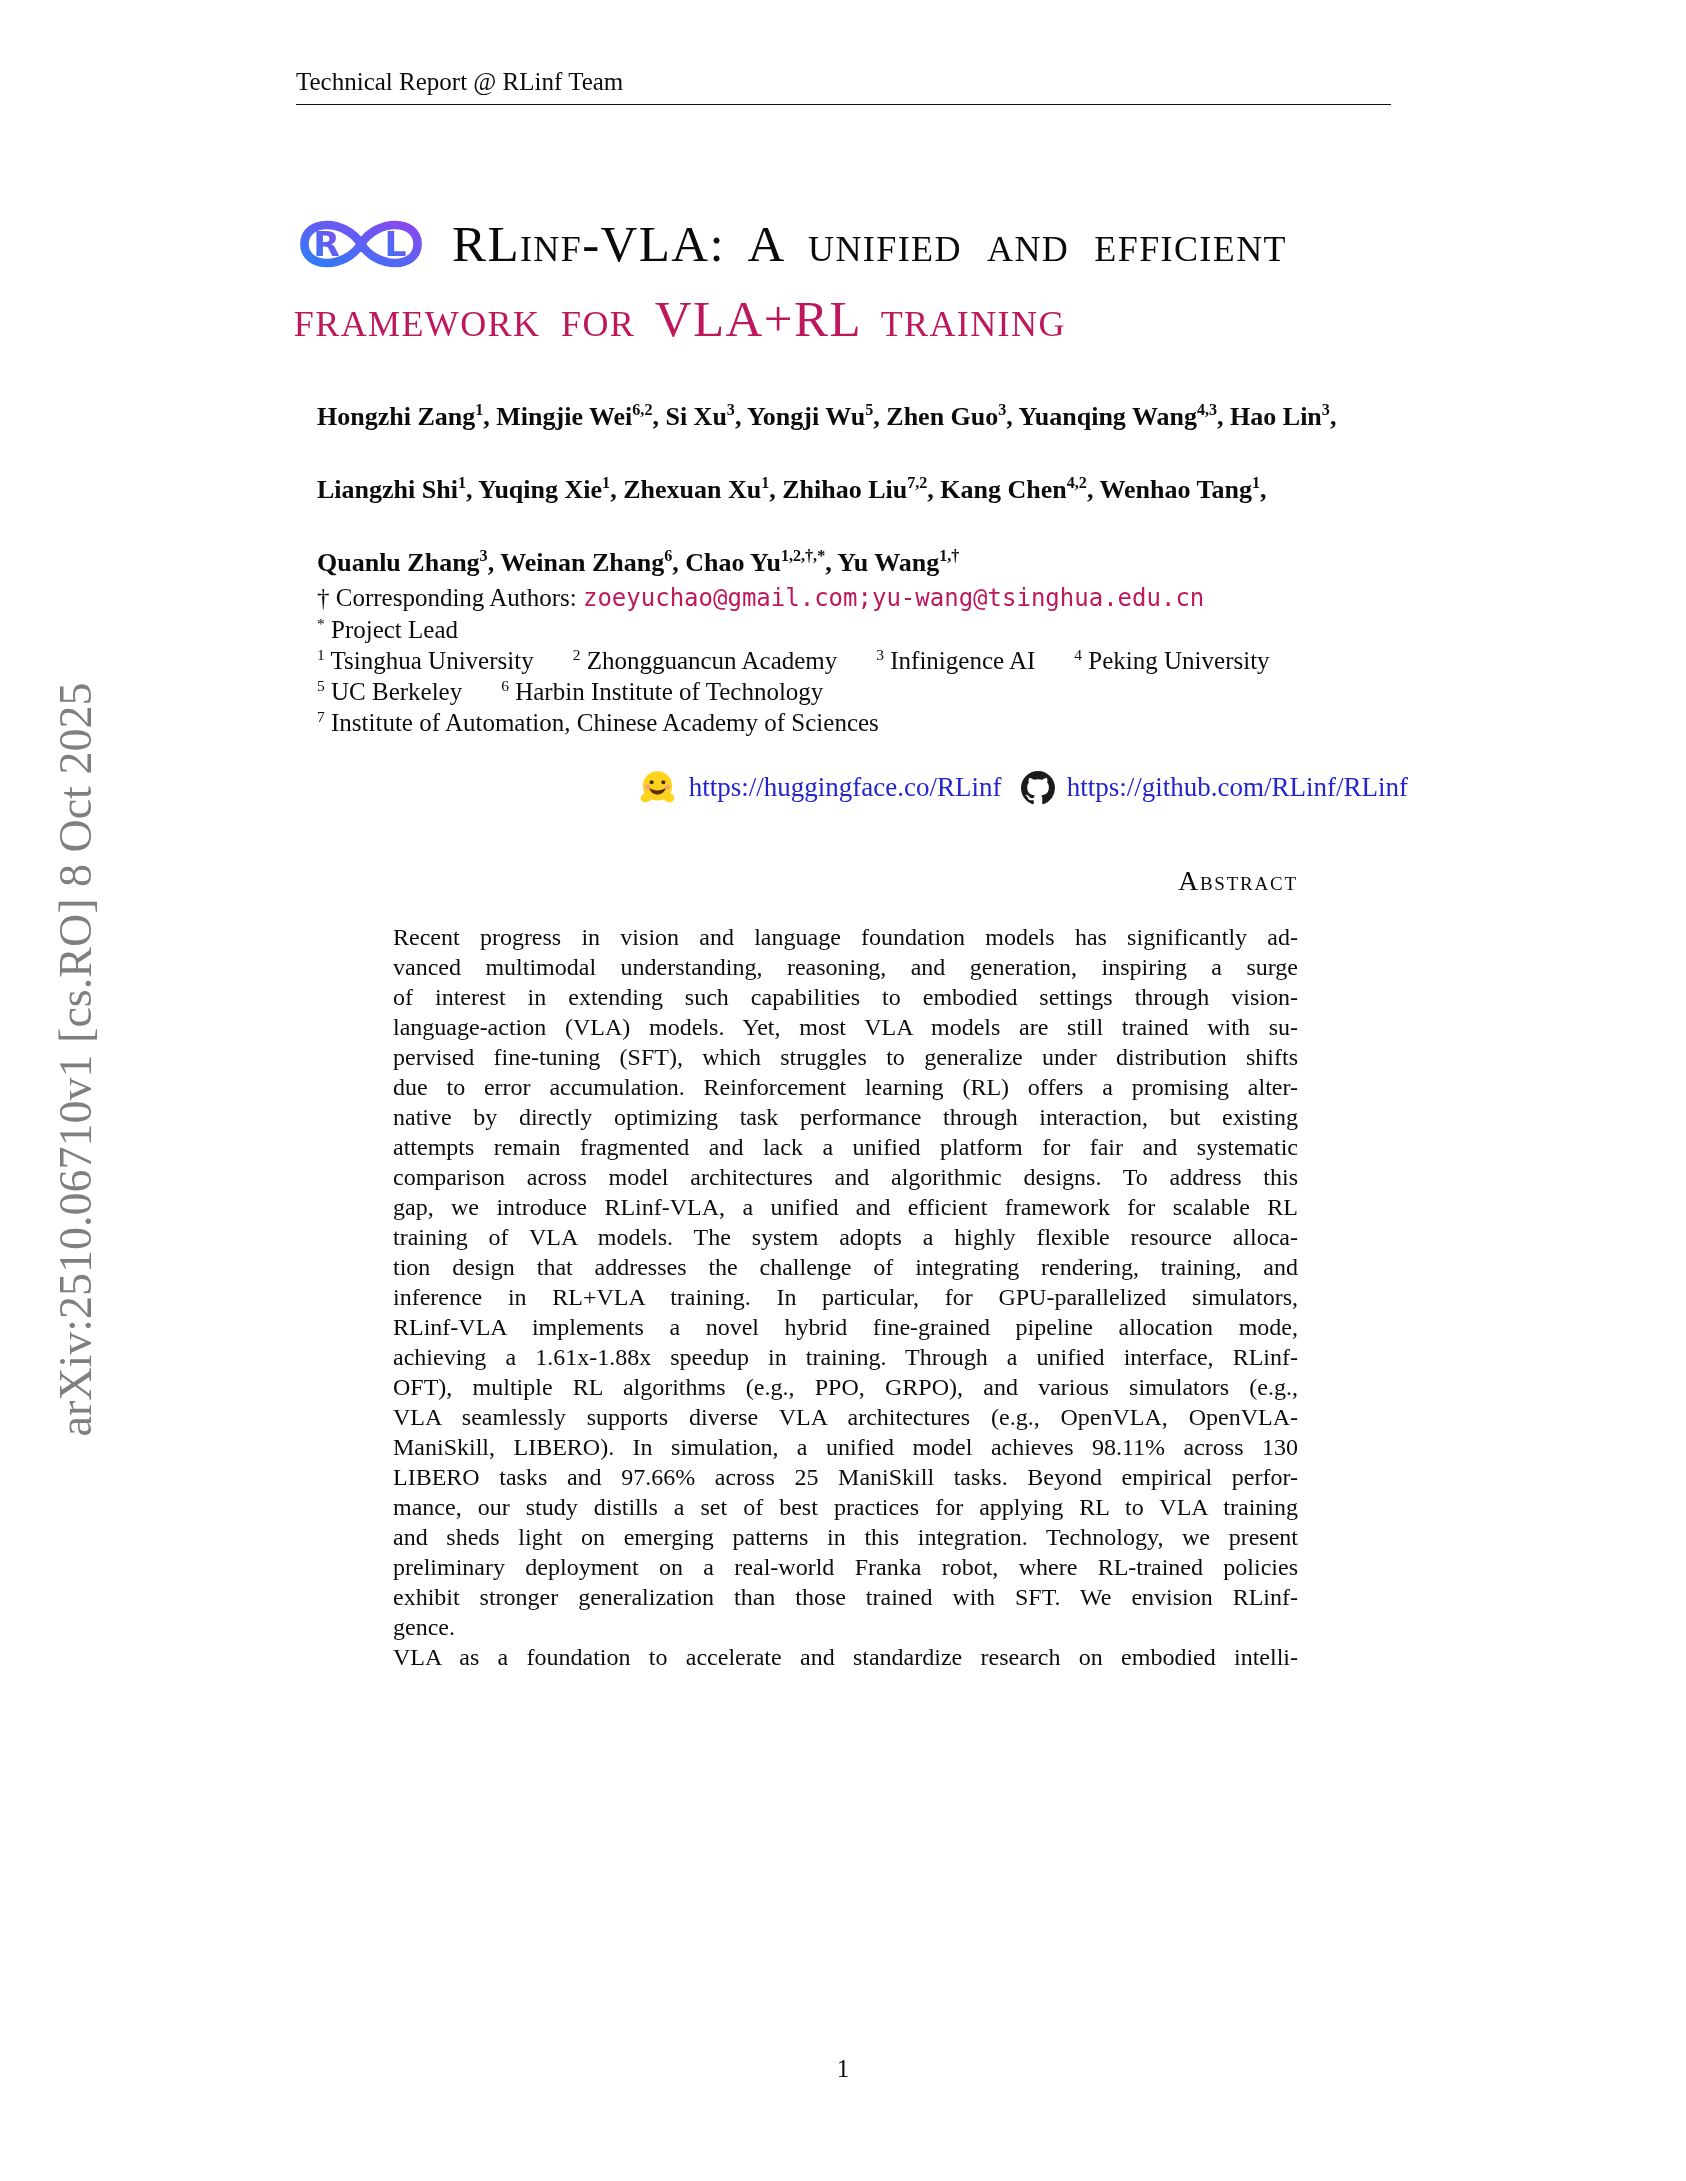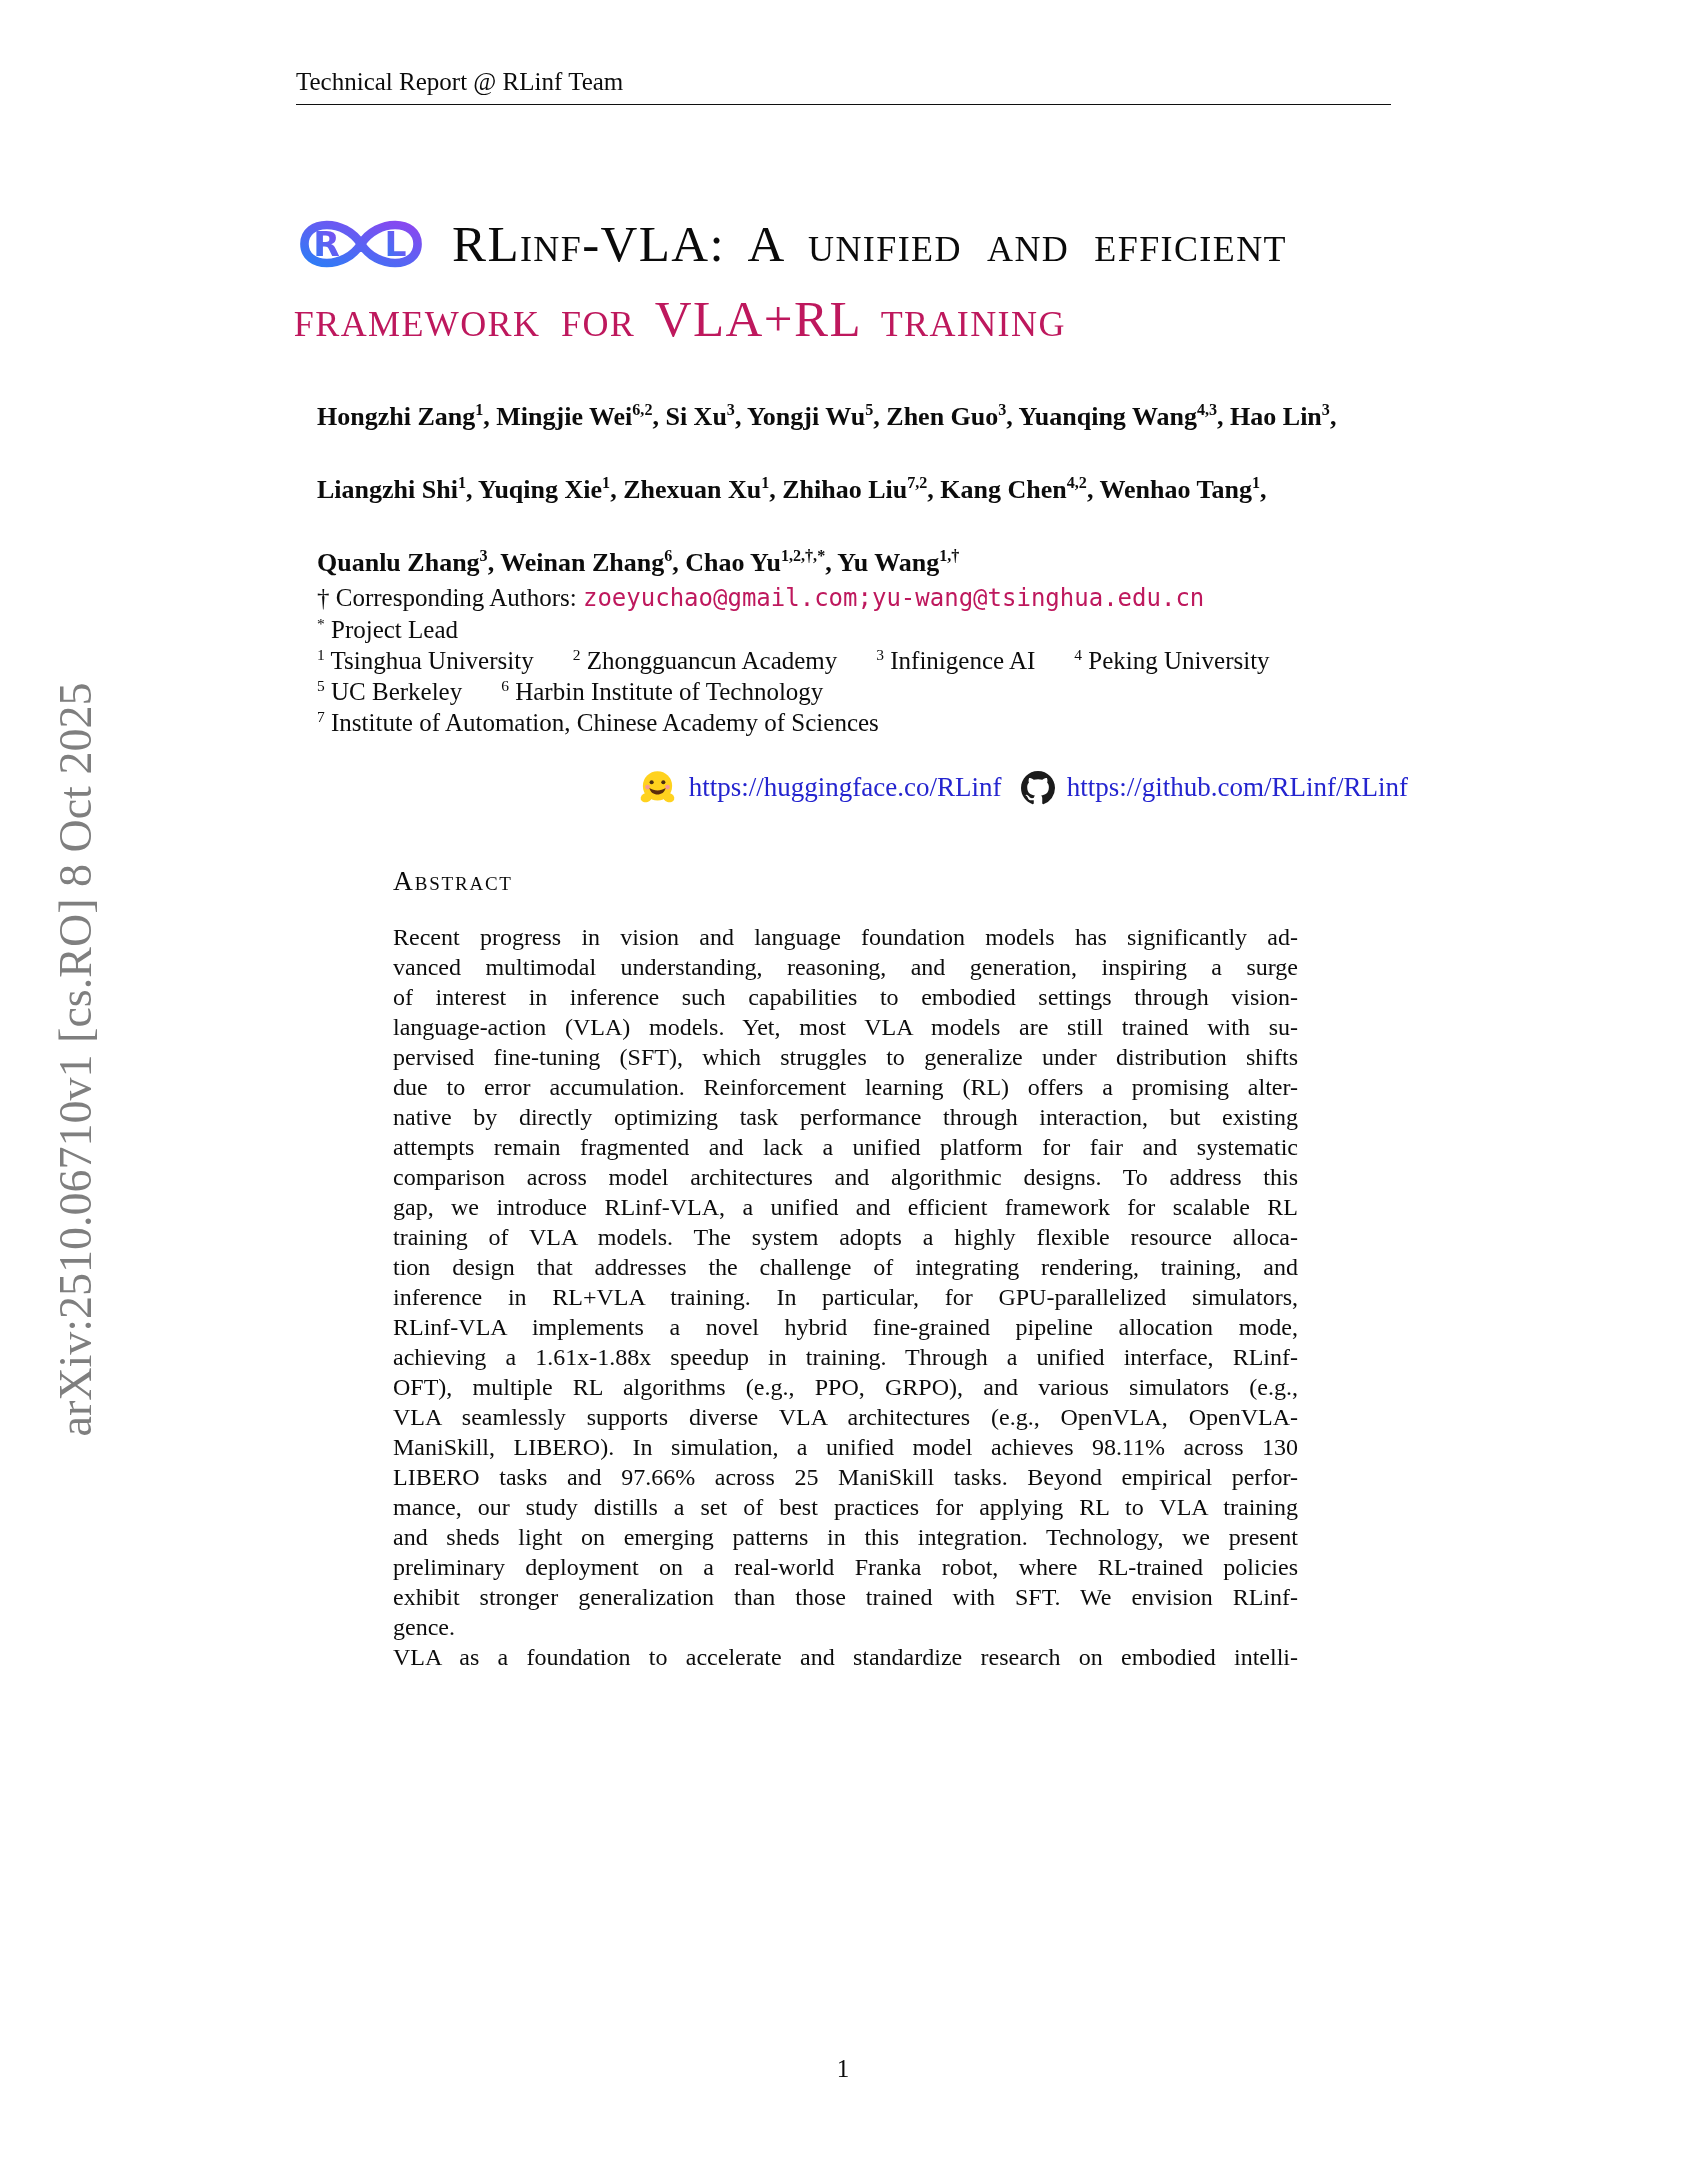--- a/index.html
+++ b/index.html
@@ -43,21 +43,21 @@
   }
 
   .links-row {
     position:absolute; left:292px; top:768px; width:1116px;
     display:flex; justify-content:flex-end; align-items:center; gap:12px; font-size:27px;
   }
   .links-row a { color:#2424cf; text-decoration:none; cursor:pointer; }
   .icon-wrap { display:inline-flex; align-items:center; }
 
   .abstract-heading {
-    position:absolute; left:393px; top:865px; width:905px; text-align:left;
+    position:absolute; left:393px; top:865px; width:905px; text-align:right;
     font-variant:small-caps; font-size:27.5px; letter-spacing:1.8px; color:#0a0a0a;
   }
   .abstract-body { position:absolute; left:393px; top:922px; width:905px; font-size:24px; }
   .abs-line { line-height:30px; text-align:justify; text-align-last:justify; }
   .abs-line.abs-last { text-align-last:left; }
 
   .page-number { position:absolute; left:0; top:2055px; width:100%; text-align:center; font-size:25px; }
 </style>
 </head>
 <body>
@@ -130,21 +130,21 @@
         <path fill="#1b1b1b" d="M8 0C3.58 0 0 3.58 0 8c0 3.54 2.29 6.53 5.47 7.59.4.07.55-.17.55-.38 0-.19-.01-.82-.01-1.49-2.01.37-2.53-.49-2.69-.94-.09-.23-.48-.94-.82-1.13-.28-.15-.68-.52-.01-.53.63-.01 1.08.58 1.23.82.72 1.21 1.87.87 2.33.66.07-.52.28-.87.51-1.07-1.78-.2-3.64-.89-3.64-3.95 0-.87.31-1.59.82-2.15-.08-.2-.36-1.02.08-2.12 0 0 .67-.21 2.2.82.64-.18 1.32-.27 2-.27s1.36.09 2 .27c1.53-1.04 2.2-.82 2.2-.82.44 1.1.16 1.92.08 2.12.51.56.82 1.27.82 2.15 0 3.07-1.87 3.75-3.65 3.95.29.25.54.73.54 1.48 0 1.07-.01 1.93-.01 2.2 0 .21.15.46.55.38A8.01 8.01 0 0 0 16 8c0-4.42-3.58-8-8-8z"></path>
       </svg>
     </span>
     <a>https://github.com/RLinf/RLinf</a>
   </div>
 
   <div class="abstract-heading">Abstract</div>
   <div class="abstract-body" id="abstract-body">
       <div class="abs-line">Recent progress in vision and language foundation models has significantly ad-</div>
       <div class="abs-line">vanced multimodal understanding, reasoning, and generation, inspiring a surge</div>
-      <div class="abs-line">of interest in inference such capabilities to embodied settings through vision-</div>
+      <div class="abs-line">of interest in extending such capabilities to embodied settings through vision-</div>
       <div class="abs-line">language-action (VLA) models. Yet, most VLA models are still trained with su-</div>
       <div class="abs-line">pervised fine-tuning (SFT), which struggles to generalize under distribution shifts</div>
       <div class="abs-line">due to error accumulation. Reinforcement learning (RL) offers a promising alter-</div>
       <div class="abs-line">native by directly optimizing task performance through interaction, but existing</div>
       <div class="abs-line">attempts remain fragmented and lack a unified platform for fair and systematic</div>
       <div class="abs-line">comparison across model architectures and algorithmic designs. To address this</div>
       <div class="abs-line">gap, we introduce RLinf-VLA, a unified and efficient framework for scalable RL</div>
       <div class="abs-line">training of VLA models. The system adopts a highly flexible resource alloca-</div>
       <div class="abs-line">tion design that addresses the challenge of integrating rendering, training, and</div>
       <div class="abs-line">inference in RL+VLA training. In particular, for GPU-parallelized simulators,</div>

